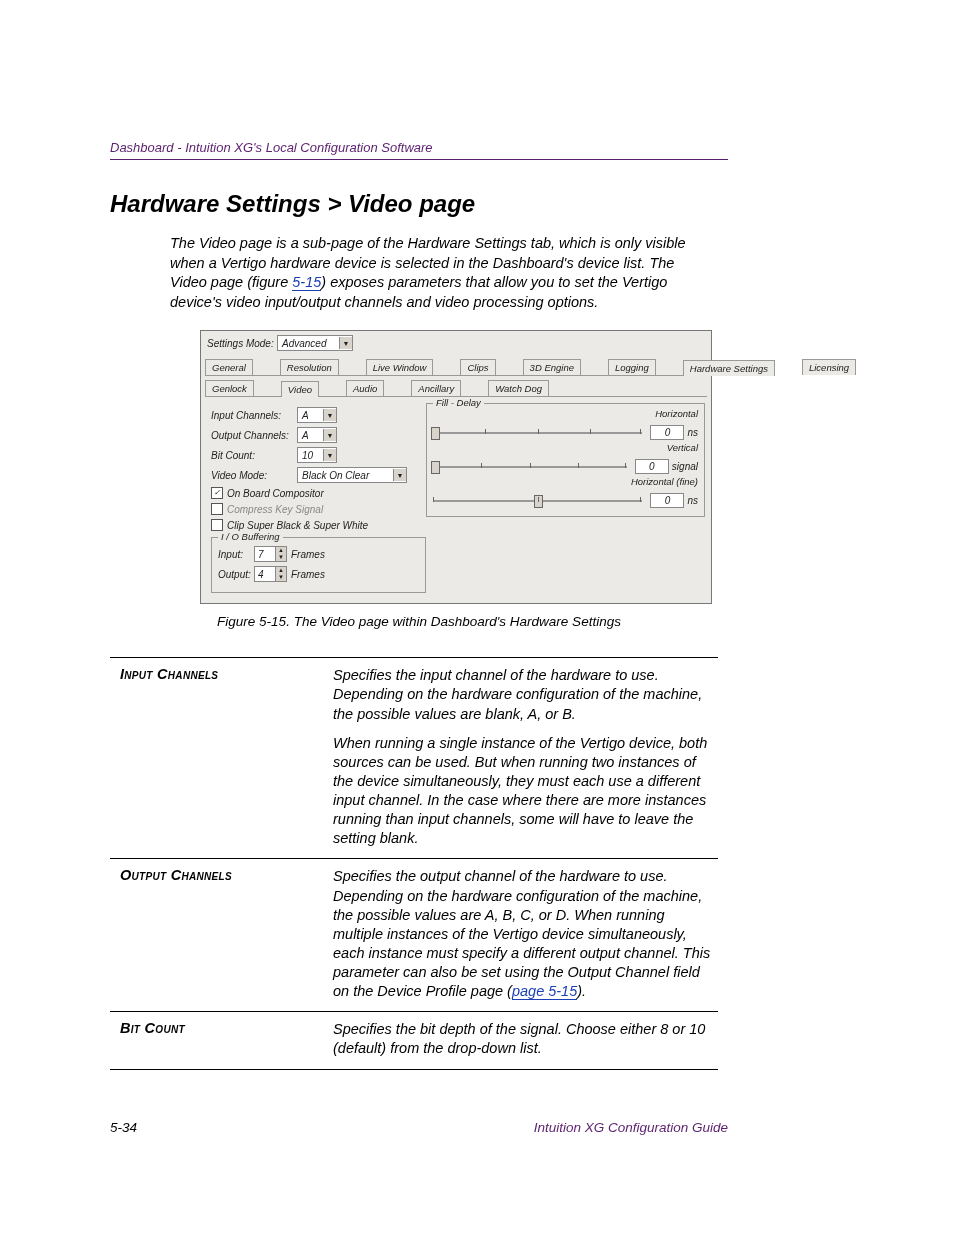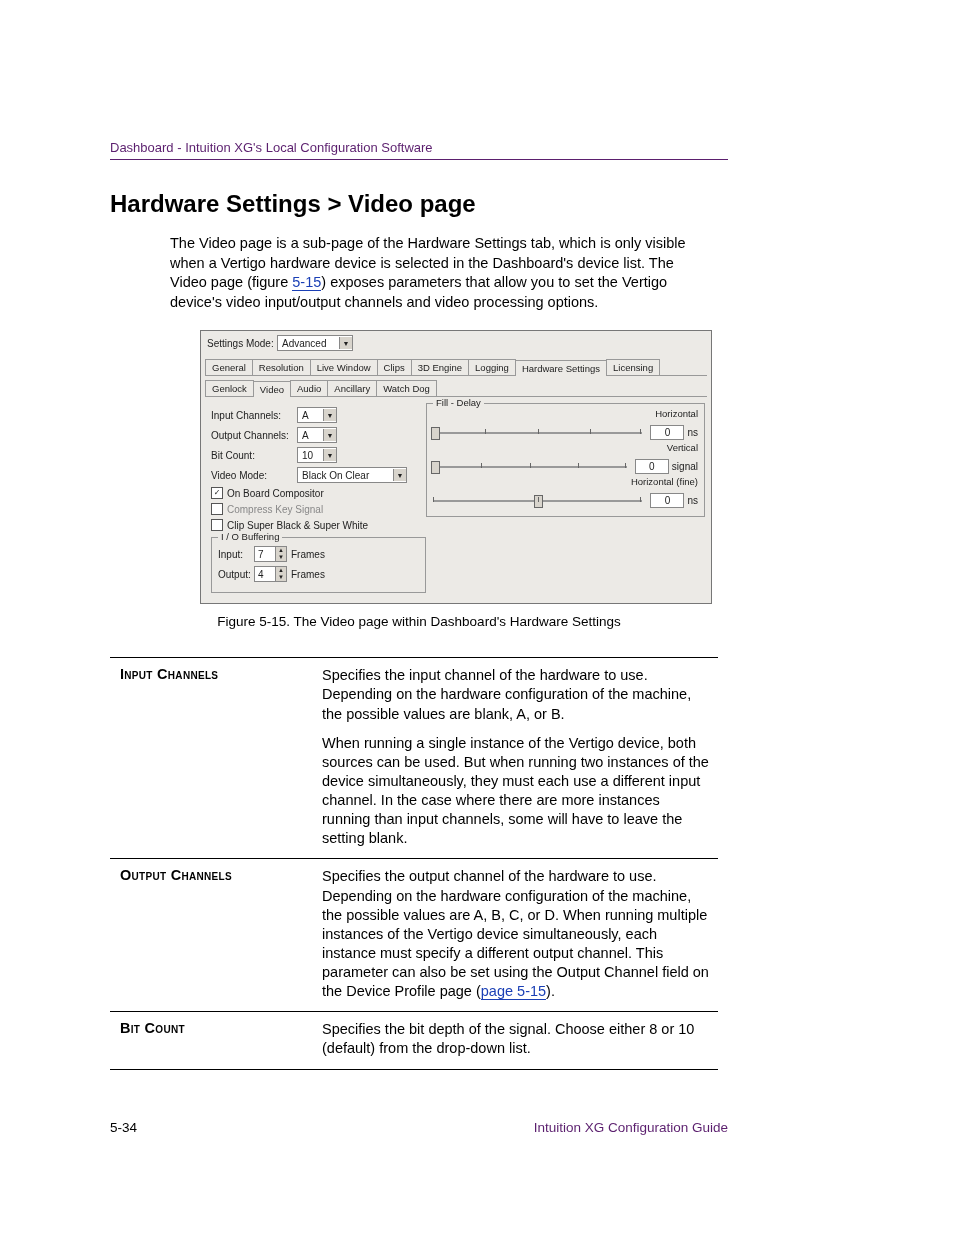--- a/index.html
+++ b/index.html
@@ -9,20 +9,21 @@
     font-family: Arial, Helvetica, sans-serif;
     color: #000;
     width: 954px;
   }
   .page {
     box-sizing: border-box;
     width: 828px;
     min-height: 1235px;
     padding: 140px 100px 60px 110px;
     position: relative;
+    font-style: italic;
   }
   .header-line {
     font-size: 13px;
     color: #5b1f6e;
     border-bottom: 1.5px solid #5b1f6e;
     padding-bottom: 4px;
     margin-bottom: 30px;
   }
   h1.section-title {
     font-size: 24px;
@@ -55,21 +56,21 @@
     display: inline-flex; align-items: center;
     background: #fff; border: 1px solid #888;
     height: 14px; padding-left: 4px; text-align: center;
   }
   .sc-dd .caret {
     width: 12px; height: 12px; margin-left: auto;
     background: #d8d4cc; border-left: 1px solid #888;
     display: flex; align-items: center; justify-content: center;
     font-size: 7px;
   }
-  .tabs, .subtabs { display: flex; padding: 4px 4px 0 4px; font-size: 9.5px; }
+  .tabs, .subtabs { display: flex; padding: 4px 4px 0 4px; font-size: 9.5px; gap: 28px; }
   .tab {
     padding: 2px 6px; border: 1px solid #999; border-bottom: none;
     background: #eceae6; margin-right: -1px; white-space: nowrap;
   }
   .tab.active { background: #eceae6; position: relative; top: 1px; }
   .tab-strip-line { border-top: 1px solid #999; margin: 0 4px; }
   .subtabs { padding-top: 4px; }
   .sc-body { display: flex; padding: 6px 6px 10px 10px; }
   .sc-left { flex: 0 0 215px; }
   .sc-right { flex: 1; }
@@ -112,21 +113,21 @@
   }
   .desc-row { display: flex; border-bottom: 1.2px solid #000; }
   .desc-name {
     flex: 0 0 190px;
     padding: 8px 8px 8px 10px;
     font-weight: bold;
     font-variant: small-caps;
     letter-spacing: 0.3px;
   }
   .desc-body { flex: 1; padding: 8px 6px 10px 0; line-height: 1.32; }
-  .desc-body p { margin: 0 0 10px 4px; }
+  .desc-body p { margin: 0 0 10px 15px; }
   .desc-body p:last-child { margin-bottom: 0; }
 
   .footer {
     display: flex; justify-content: space-between;
     font-size: 13.5px; margin-top: 50px;
   }
   .footer .right { color: #5b1f6e; }
 </style>
 </head>
 <body>

